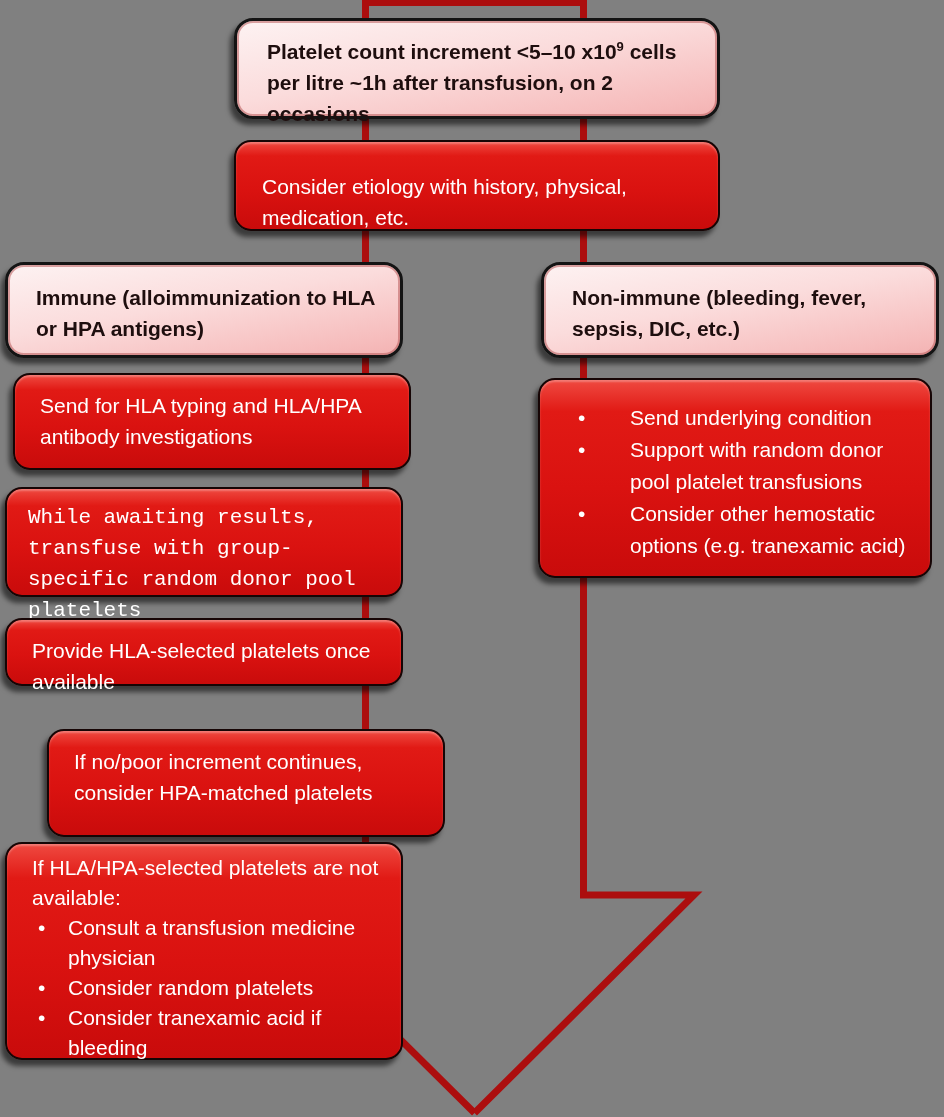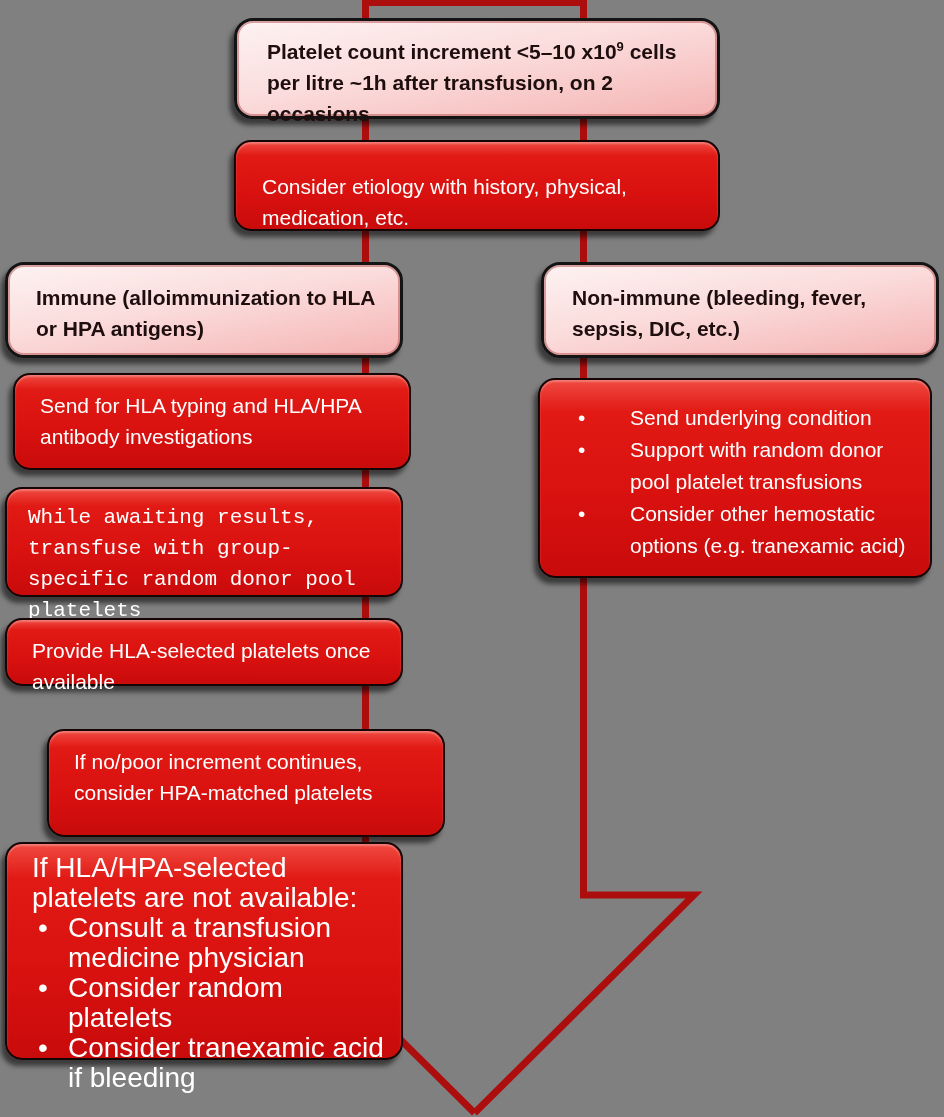--- a/index.html
+++ b/index.html
@@ -24,21 +24,21 @@
   .pinkbox{
     background:linear-gradient(170deg,#fdf2f2 0%,#fbdcdc 45%,#f6bcbc 88%,#f3b2b2 100%);
     border:3px solid #141414;
     border-radius:19px;
     color:#1e0e0e;
     font-weight:bold;
     box-shadow:-4px 6px 5px rgba(0,0,0,0.55), inset 0 0 0 2px rgba(186,91,91,0.55);
   }
   .box p{margin:0;}
   .t21{font-size:21px;line-height:31px;}
-  .t20{font-size:28px;line-height:30px;}
+  .t20{font-size:21px;line-height:30px;}
   .pad-top-criteria{padding:15px 16px 12px 30px;}
   .pad-etiology{padding:29px 16px 0 26px;}
   .pad-header{padding:17px 20px 0 28px;}
   .pad-step{padding:15px 24px 0 25px;}
   .pad-step3{padding:13px 24px 0 21px;font-family:Liberation Mono, monospace;}
   .pad-fallback{padding:9px 14px 0 25px;}
   .brow{display:flex;align-items:flex-start;}
   .bdot{flex:0 0 30px;text-align:left;padding-left:6px;}
   .btxt{flex:1 1 auto;}
   .rlist{padding:22px 12px 0 30px;}

